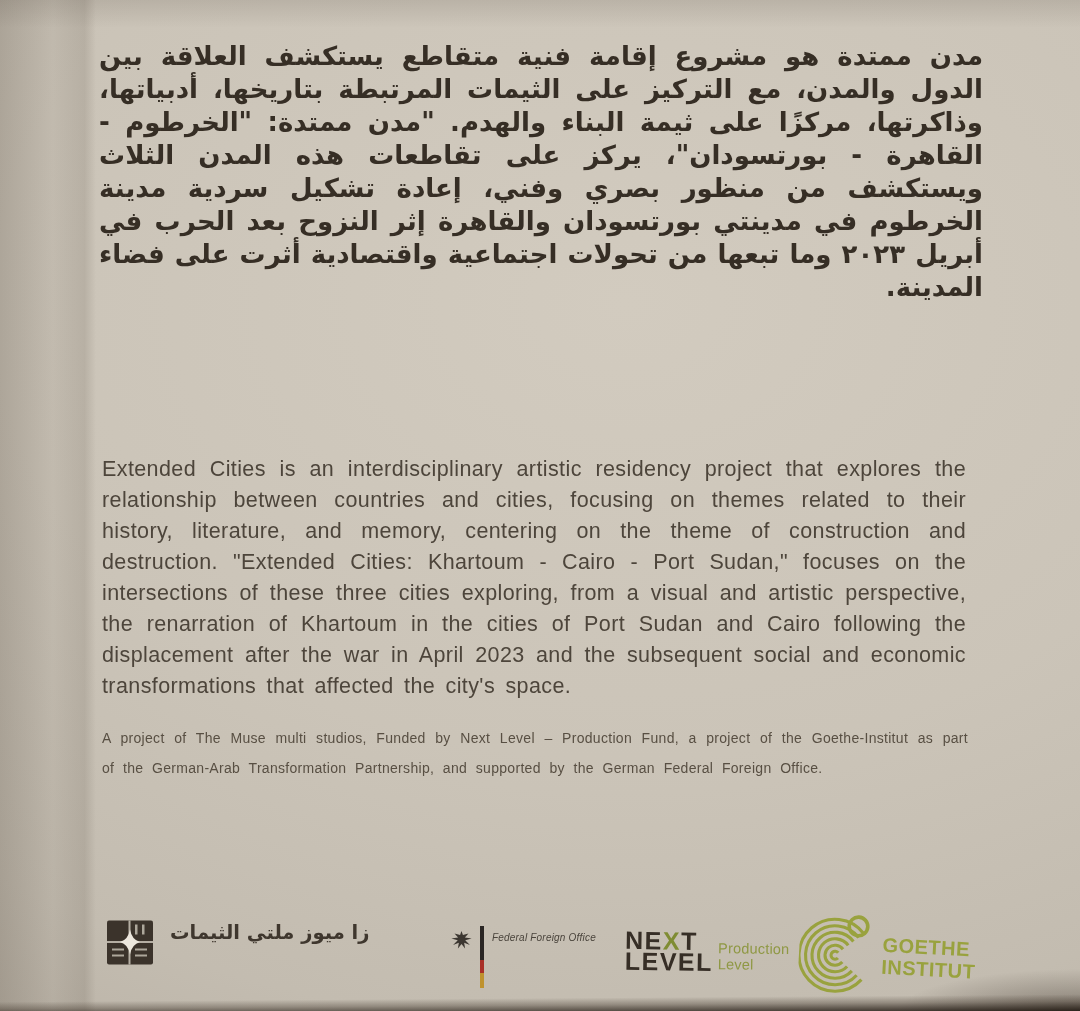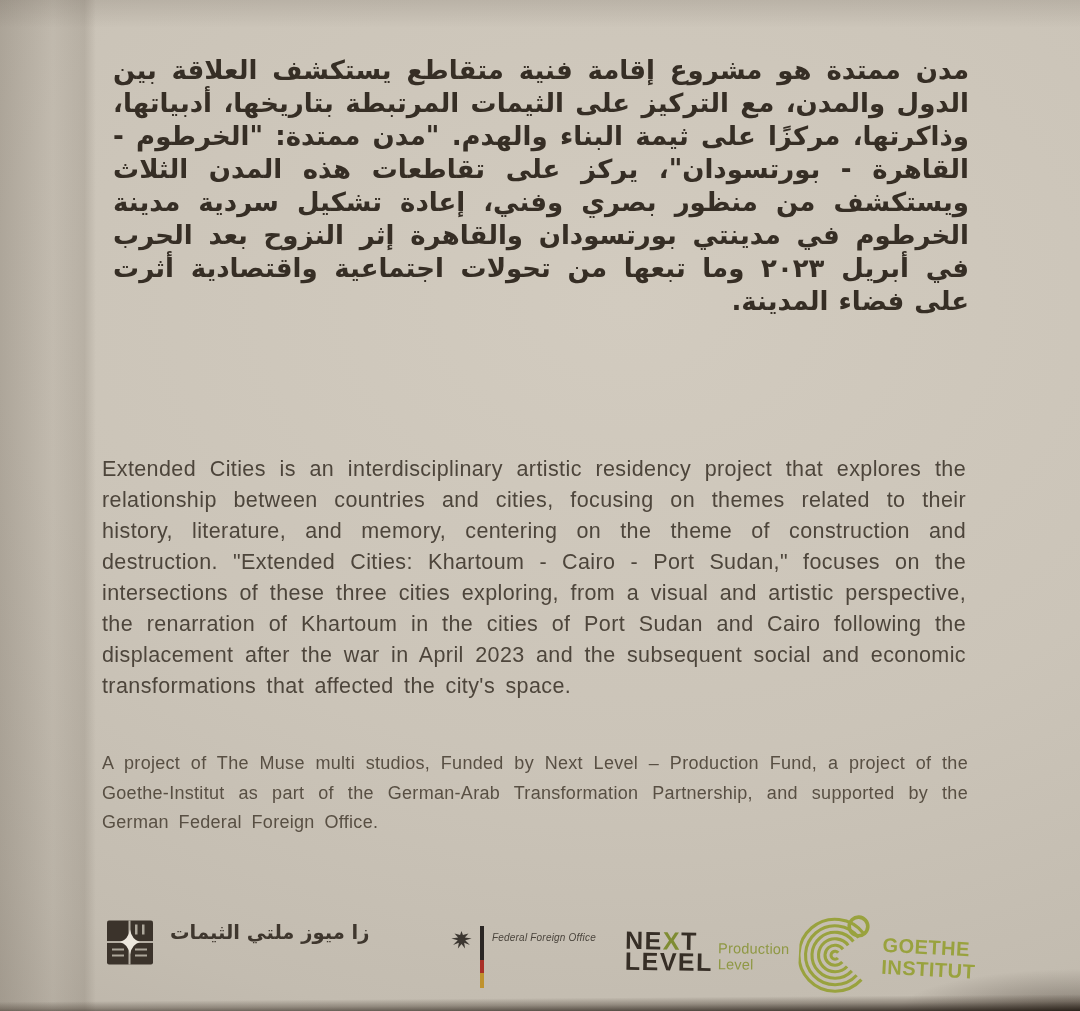--- a/index.html
+++ b/index.html
@@ -28,21 +28,21 @@
   }
   .bottom-edge {
     position:absolute; bottom:-5px; left:-12px; right:-12px; height:18px;
     background: linear-gradient(180deg, rgba(56,45,35,0) 0%, rgba(56,45,35,0.35) 40%, rgba(28,20,13,0.92) 100%);
     transform: rotate(-0.4deg);
     pointer-events:none;
   }
 
   
   .ar {
-    position:absolute; left:97px; right:95px; margin:16px;
+    position:absolute; left:97px; right:95px; margin:2px;
     direction:rtl; text-align:justify;
     font-family:"DejaVu Sans", sans-serif;
     font-weight:bold;
     color:#362e25;
   }
   .ar-1 { top:38px;  font-size:26px; line-height:33px; word-spacing:1px; }
   .ar-2 { top:268px; font-size:26px; line-height:33px; word-spacing:1px; }
 
   
   .en {
@@ -50,22 +50,22 @@
     text-align:justify;
     font-family:Liberation Sans, sans-serif;
   }
   .en-1 {
     top:452px; width:864px;
     font-size:21.5px; line-height:31px;
     letter-spacing:0.4px; word-spacing:4px;
     color:#4d453b;
   }
   .en-2 {
-    top:747px; width:866px;
-    font-size:18px; line-height:29.5px;
+    top:722px; width:866px;
+    font-size:14px; line-height:29.5px;
     letter-spacing:0.3px; word-spacing:4.5px;
     color:#584f43;
   }
 
   
   .muse { position:absolute; left:107px; top:920px; display:flex; align-items:flex-start; }
   .muse-icon { width:46px; height:45px; flex:none; }
   .muse-text { margin-left:17px; color:#3f372e; }
   .muse-en { font-size:20.5px; font-weight:bold; letter-spacing:0.2px; line-height:24px; }
   .muse-ar { font-size:19.5px; font-weight:bold; margin-top:1px; font-family:"DejaVu Sans", sans-serif; line-height:23px; }

